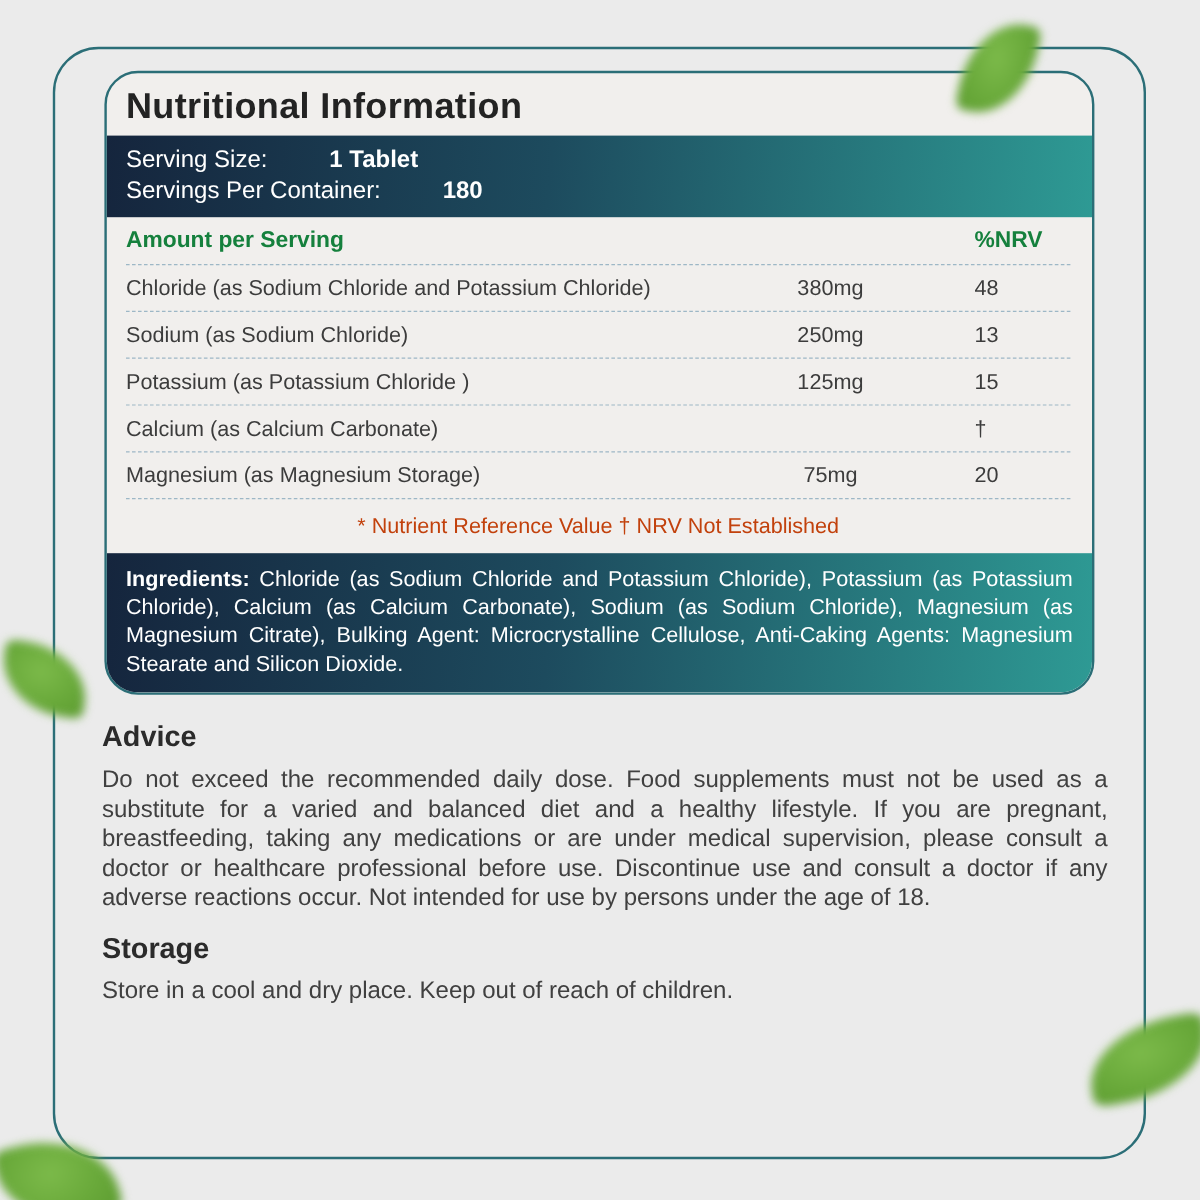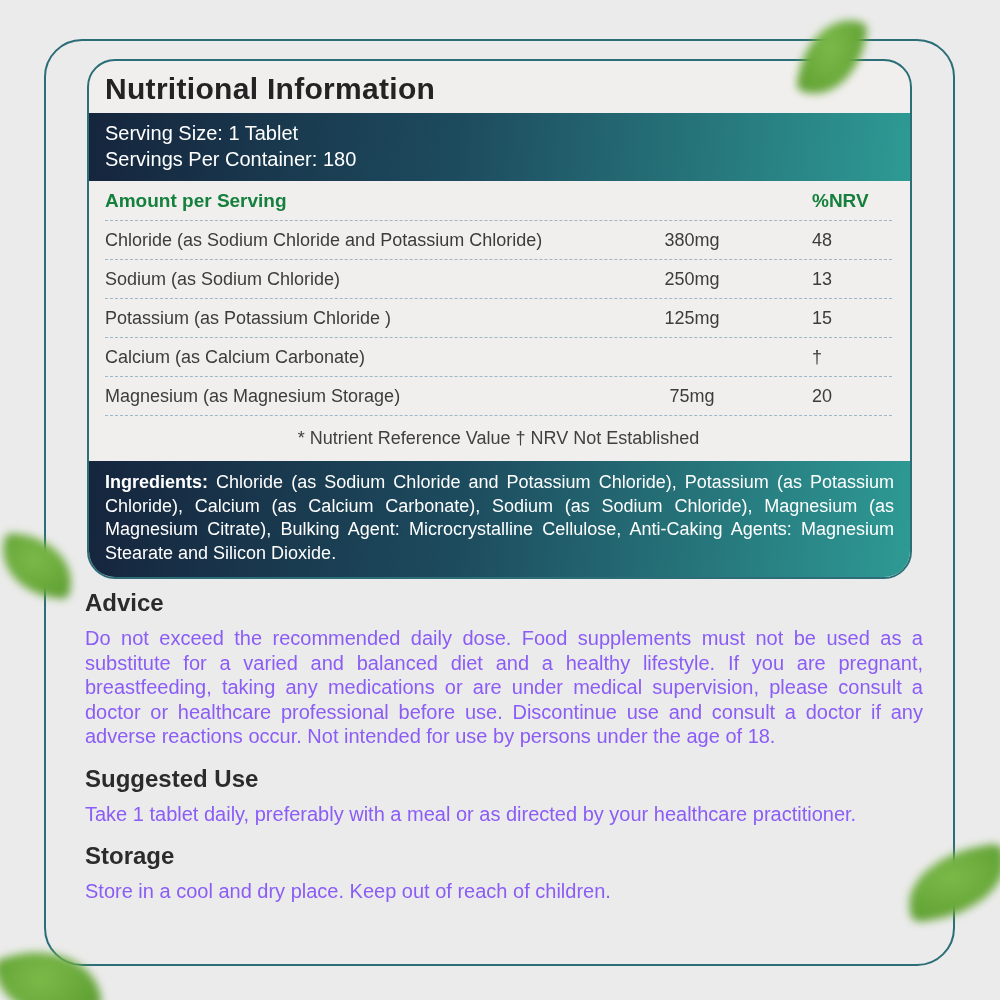--- a/index.html
+++ b/index.html
@@ -39,21 +39,21 @@
     letter-spacing: 0.3px;
     color: #232323;
   }
   .serving-bar {
     background: linear-gradient(95deg, #15253d 0%, #1d4b5e 45%, #2e9a94 100%);
     color: #ffffff;
     padding: 7px 18px 9px 16px;
     font-size: 20px;
     line-height: 26px;
   }
-  .serving-bar b { font-weight: normal; }
+  .serving-bar b { font-weight: bold; margin-left: 46px; }
 
   .facts-table { padding: 0 18px 0 16px; }
   .t-head {
     display: flex;
     align-items: center;
     height: 40px;
     border-bottom: 1.5px dashed #9db7c6;
     font-weight: bold;
     font-size: 19px;
     color: #15803d;
@@ -69,21 +69,21 @@
   .col-name  { flex: 1; }
   .col-amount{ width: 240px; text-align: center; }
   .col-nrv   { width: 80px;  text-align: left; }
 
   .footnote {
     height: 45px;
     display: flex;
     align-items: center;
     justify-content: center;
     font-size: 18px;
-    color: #404040;
+    color: #c2410c;
   }
 
   .ingredients {
     background: linear-gradient(95deg, #15253d 0%, #1d4b5e 45%, #2e9a94 100%);
     color: #ffffff;
     padding: 10px 16px 12px 16px;
     font-size: 18px;
     line-height: 23.5px;
     text-align: justify;
   }
@@ -92,26 +92,26 @@
   
   .sections {
     position: absolute;
     left: 85px; top: 585px;
     width: 838px;
   }
   .section h2 {
     font-size: 24px;
     font-weight: bold;
     color: #2b2b2b;
-    margin: 4px 0 9px 0;
+    margin: 16px 0 9px 0;
   }
   .section p {
     font-size: 20px;
     line-height: 24.5px;
-    color: #8b5cf6;
+    color: #404040;
     margin: 0 0 16px 0;
   }
   .section p.justified { text-align: justify; }
   .section + .section { margin-top: 6px; }
 
   
   .leaf {
     position: absolute;
     background: radial-gradient(ellipse at 45% 40%, #7cba4a 0%, #69a93a 55%, #5c9b30 100%);
     filter: blur(4px);
@@ -192,24 +192,20 @@
 
   <div class="ingredients"><b>Ingredients:</b><span> Chloride (as Sodium Chloride and Potassium Chloride), Potassium (as Potassium Chloride), Calcium (as Calcium Carbonate), Sodium (as Sodium Chloride), Magnesium (as Magnesium Citrate), Bulking Agent: Microcrystalline Cellulose, Anti-Caking Agents: Magnesium Stearate and Silicon Dioxide.</span></div>
 </div>
 
 <div class="sections">
   <div class="section">
     <h2>Advice</h2>
     <p class="justified">Do not exceed the recommended daily dose. Food supplements must not be used as a substitute for a varied and balanced diet and a healthy lifestyle. If you are pregnant, breastfeeding, taking any medications or are under medical supervision, please consult a doctor or healthcare professional before use. Discontinue use and consult a doctor if any adverse reactions occur. Not intended for use by persons under the age of 18.</p>
   </div>
   <div class="section">
-    <h2>Suggested Use</h2>
-    <p>Take 1 tablet daily, preferably with a meal or as directed by your healthcare practitioner.</p>
-  </div>
-  <div class="section">
     <h2>Storage</h2>
     <p>Store in a cool and dry place. Keep out of reach of children.</p>
   </div>
 </div>
 
 <div class="leaf leaf-top-right"></div>
 <div class="leaf leaf-left"></div>
 <div class="leaf leaf-bottom-right"></div>
 <div class="leaf leaf-bottom-left"></div>
 

